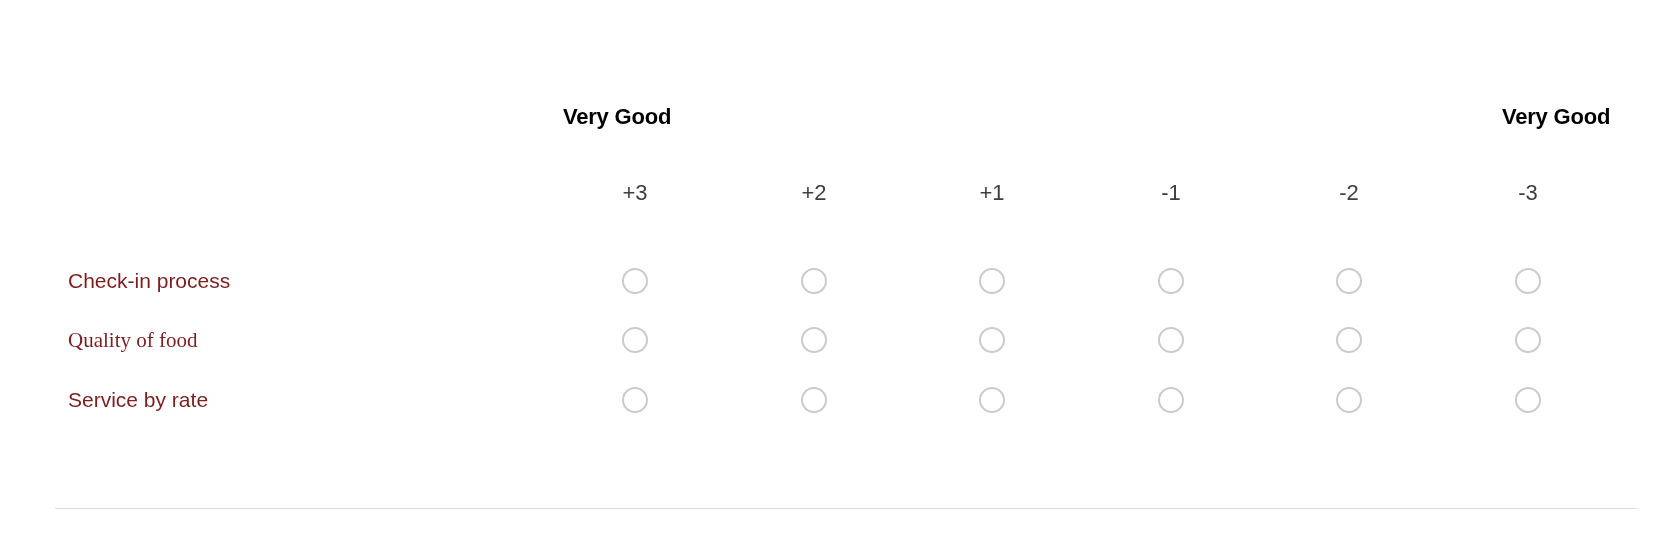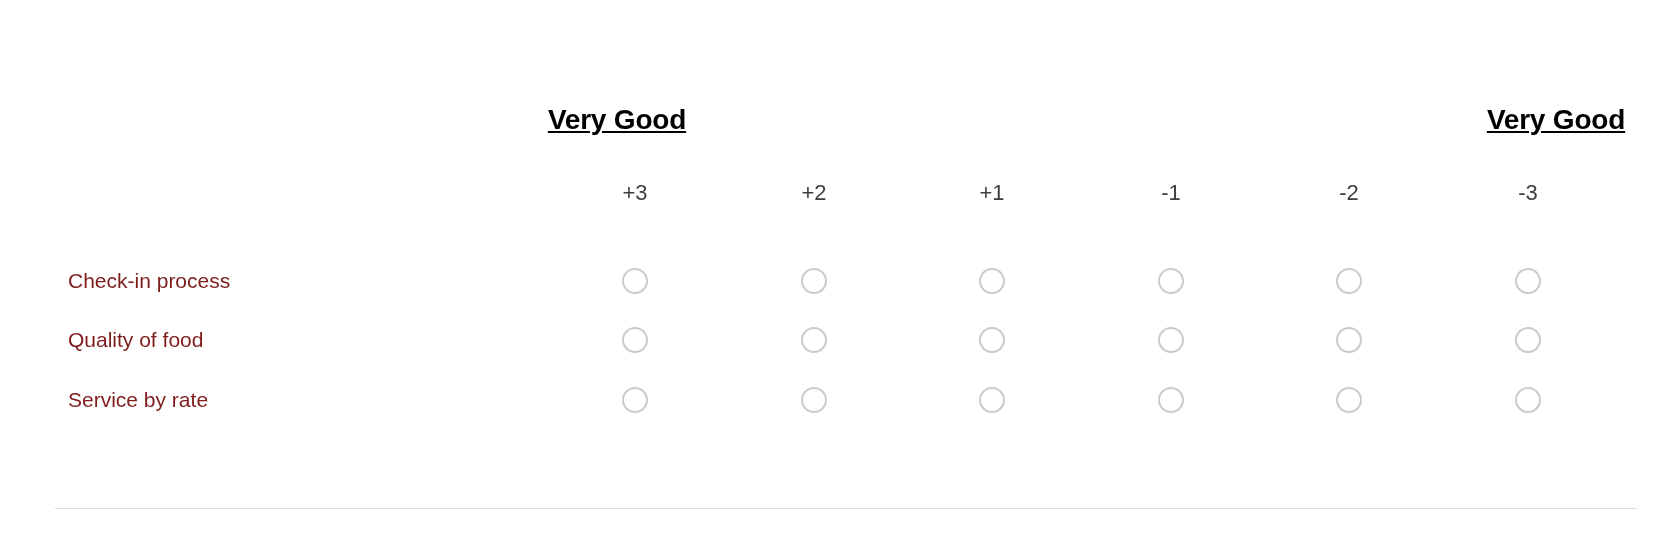--- a/index.html
+++ b/index.html
@@ -47,25 +47,24 @@
   .col-cell {
     position: absolute;
     transform: translateX(-50%);
     text-align: center;
     white-space: nowrap;
   }
 
   
   .anchor-label {
     top: 104px;
-    font-size: 28px;
+    font-size: 22px;
     font-weight: bold;
     color: #000000;
     letter-spacing: -0.2px;
-    text-decoration: underline;
   }
 
   
   .scale-header {
     top: 180px;
     font-size: 22px;
     font-weight: normal;
     color: #3c4043;
   }
 
@@ -119,21 +118,21 @@
         <div class="col-cell scale-header" style="left: 635px;">+3</div>
         <div class="col-cell scale-header" style="left: 814px;">+2</div>
         <div class="col-cell scale-header" style="left: 992px;">+1</div>
         <div class="col-cell scale-header" style="left: 1171px;">-1</div>
         <div class="col-cell scale-header" style="left: 1349px;">-2</div>
         <div class="col-cell scale-header" style="left: 1528px;">-3</div>
       </div>
 
     <div id="row-labels">
         <div class="row-label" style="top: 281px;">Check-in process</div>
-        <div class="row-label" style="top: 340px;">Quality of food</div>
+        <div class="row-label" style="top: 340px; font-family: Liberation Serif, serif;">Quality of food</div>
         <div class="row-label" style="top: 400px;">Service by rate</div>
       </div>
 
     <div id="radio-grid">
         <div class="radio" role="radio" aria-checked="false" style="left: 635px; top: 281px;"></div>
         <div class="radio" role="radio" aria-checked="false" style="left: 814px; top: 281px;"></div>
         <div class="radio" role="radio" aria-checked="false" style="left: 992px; top: 281px;"></div>
         <div class="radio" role="radio" aria-checked="false" style="left: 1171px; top: 281px;"></div>
         <div class="radio" role="radio" aria-checked="false" style="left: 1349px; top: 281px;"></div>
         <div class="radio" role="radio" aria-checked="false" style="left: 1528px; top: 281px;"></div>

